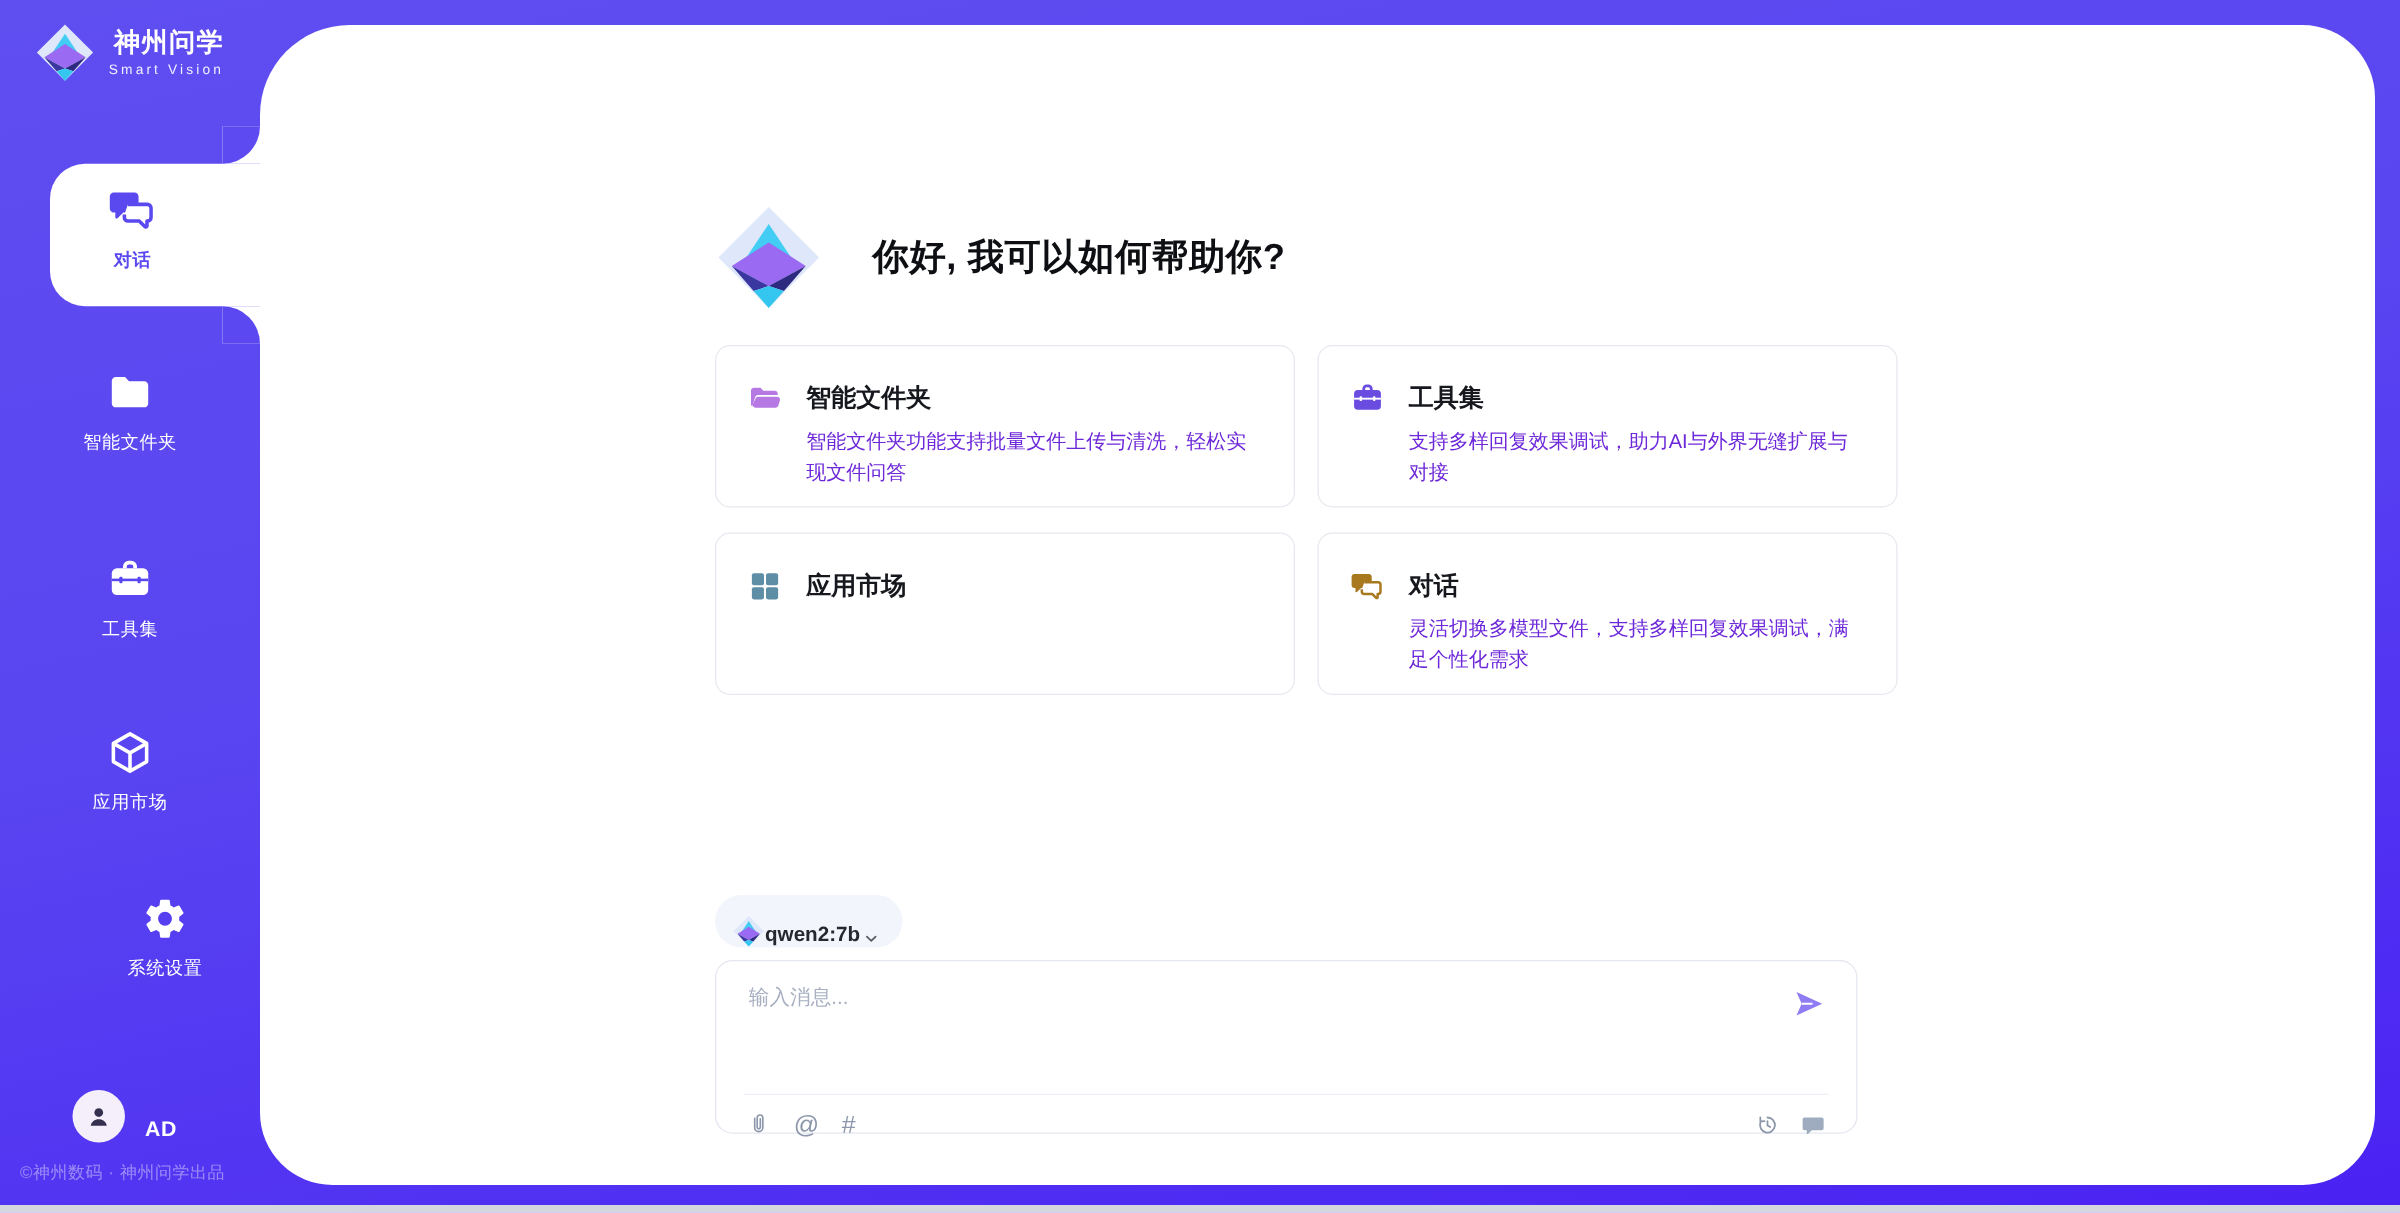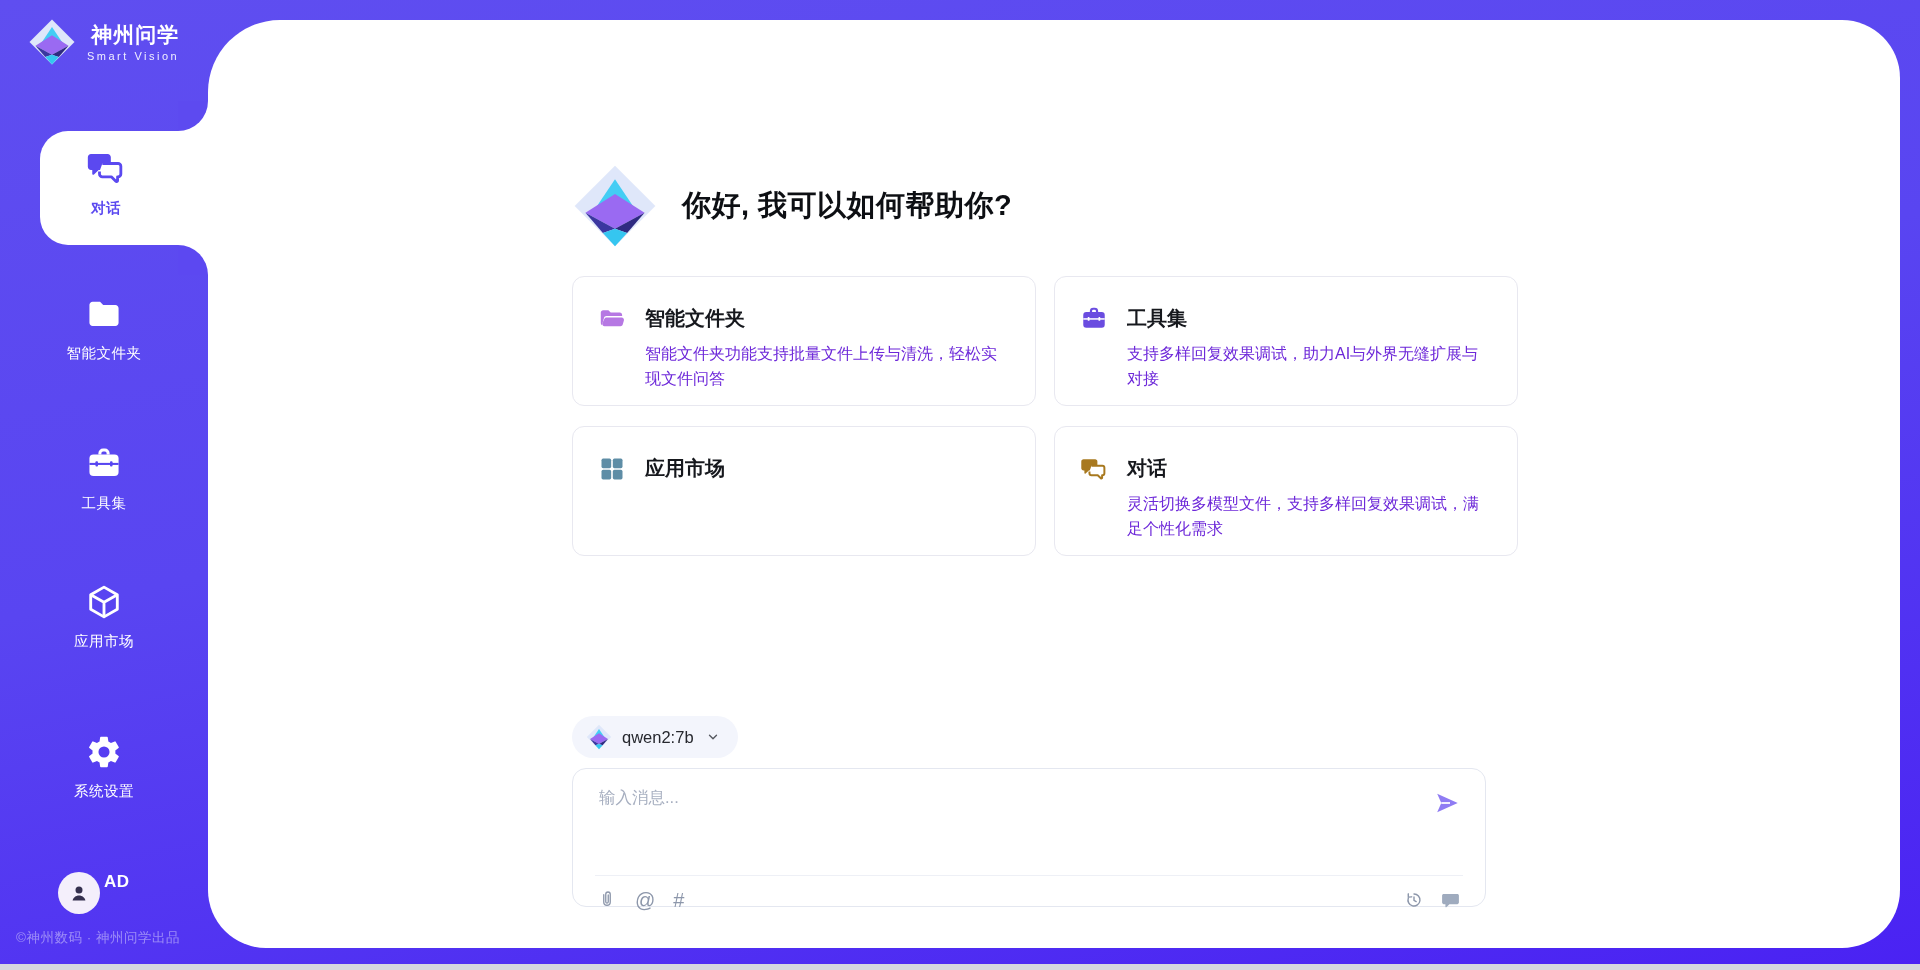--- a/index.html
+++ b/index.html
@@ -29,53 +29,53 @@
   .fillet-bottom::after{ content:""; position:absolute; inset:0; background:#5c48f1; border-radius:0 100% 0 0; }
 
   .nav-item{ position:absolute; left:0; width:208px; display:flex; flex-direction:column; align-items:center; gap:11px; cursor:pointer; }
   .nav-item .si{ width:38px; height:38px; color:#fff; }
   .nav-label{ color:#fff; font-size:14.5px; letter-spacing:.5px; }
   .nav-item.active{ left:40px; width:132px; }
   .nav-item.active .si{ width:40px; height:40px; color:#5b49f0; }
   .nav-item.active .nav-label{ color:#5b49f0; font-weight:600; }
 
   .nav-chat{ top:148px; } .nav-folder{ top:295px; } .nav-tools{ top:445px; }
-  .nav-market{ top:583px; } .nav-settings{ top:733px; }
-
-  .user-row{ position:absolute; left:58px; top:872px; display:flex; align-items:flex-start; gap:4px; cursor:pointer; }
+  .nav-market{ top:583px; } .nav-settings{ top:716px;margin-left:28px; }
+
+  .user-row{ position:absolute; left:58px; top:872px; display:flex; align-items:flex-end; gap:16px; cursor:pointer; }
   .avatar{ width:42px; height:42px; border-radius:50%; background:#f4effb; display:flex; align-items:center; justify-content:center; }
   .avatar svg{ width:24px; height:24px; color:#35304e; }
   .user-name{ color:#fff; font-size:17px; font-weight:600; letter-spacing:.5px; }
 
   .footer{ position:absolute; left:16px; top:929px; color:rgba(255,255,255,.42); font-size:13.5px; letter-spacing:.5px; }
 
   
-  .greeting{ position:absolute; left:364px; top:142px; height:88px; display:flex; align-items:center; gap:24px; }
+  .greeting{ position:absolute; left:364px; top:142px; height:88px; display:flex; align-items:center; gap:40px; }
   .greeting-logo{ width:86px; height:86px; }
   .greeting-title{ font-size:29px; font-weight:700; color:#0d0f13; letter-spacing:.5px; }
 
   .card{
     position:absolute; width:464px; height:130px; background:#fff;
     border:1px solid #e8e8f0; border-radius:12px; display:flex; gap:19px;
     padding:26px 30px 0 25px; cursor:pointer;
   }
   .card-1{ left:364px; top:256px; } .card-2{ left:846px; top:256px; }
   .card-3{ left:364px; top:406px; } .card-4{ left:846px; top:406px; }
   .card-icon{ width:28px; height:28px; flex:0 0 28px; margin-top:2px; }
   .card-1 .card-icon{ color:#b678e3; }
   .card-2 .card-icon{ color:#6a4ce0; --slit:#fff; }
   .card-3 .card-icon{ color:#5e8da6; }
   .card-4 .card-icon{ color:#a8791f; }
   .card-title{ font-size:20px; font-weight:700; color:#16181d; margin:2px 0 9px; }
   .card-desc{ font-size:16px; line-height:25px; color:#6d28d9; }
 
   .model-pill{
     position:absolute; left:364px; top:696px; height:42px; border-radius:21px;
-    background:#f3f5fc; display:inline-flex; align-items:center; gap:10px;
-    padding:0 18px 0 14px; cursor:pointer;
+    background:#f3f5fc; display:inline-flex; align-items:flex-end; 
+    padding:0 18px 0 14px; cursor:pointer;font-weight:bold;
   }
   .pill-logo{ width:26px; height:26px; }
   .pill-label{ font-size:16.5px; color:#26282e; }
   .pill-chevron{ width:14px; height:14px; color:#55585f; margin-left:2px; }
 
   .composer{
     position:absolute; left:364px; top:748px; width:914px; height:139px;
     border:1px solid #e4e7f0; border-radius:14px; background:#fff;
   }
   .composer textarea{

